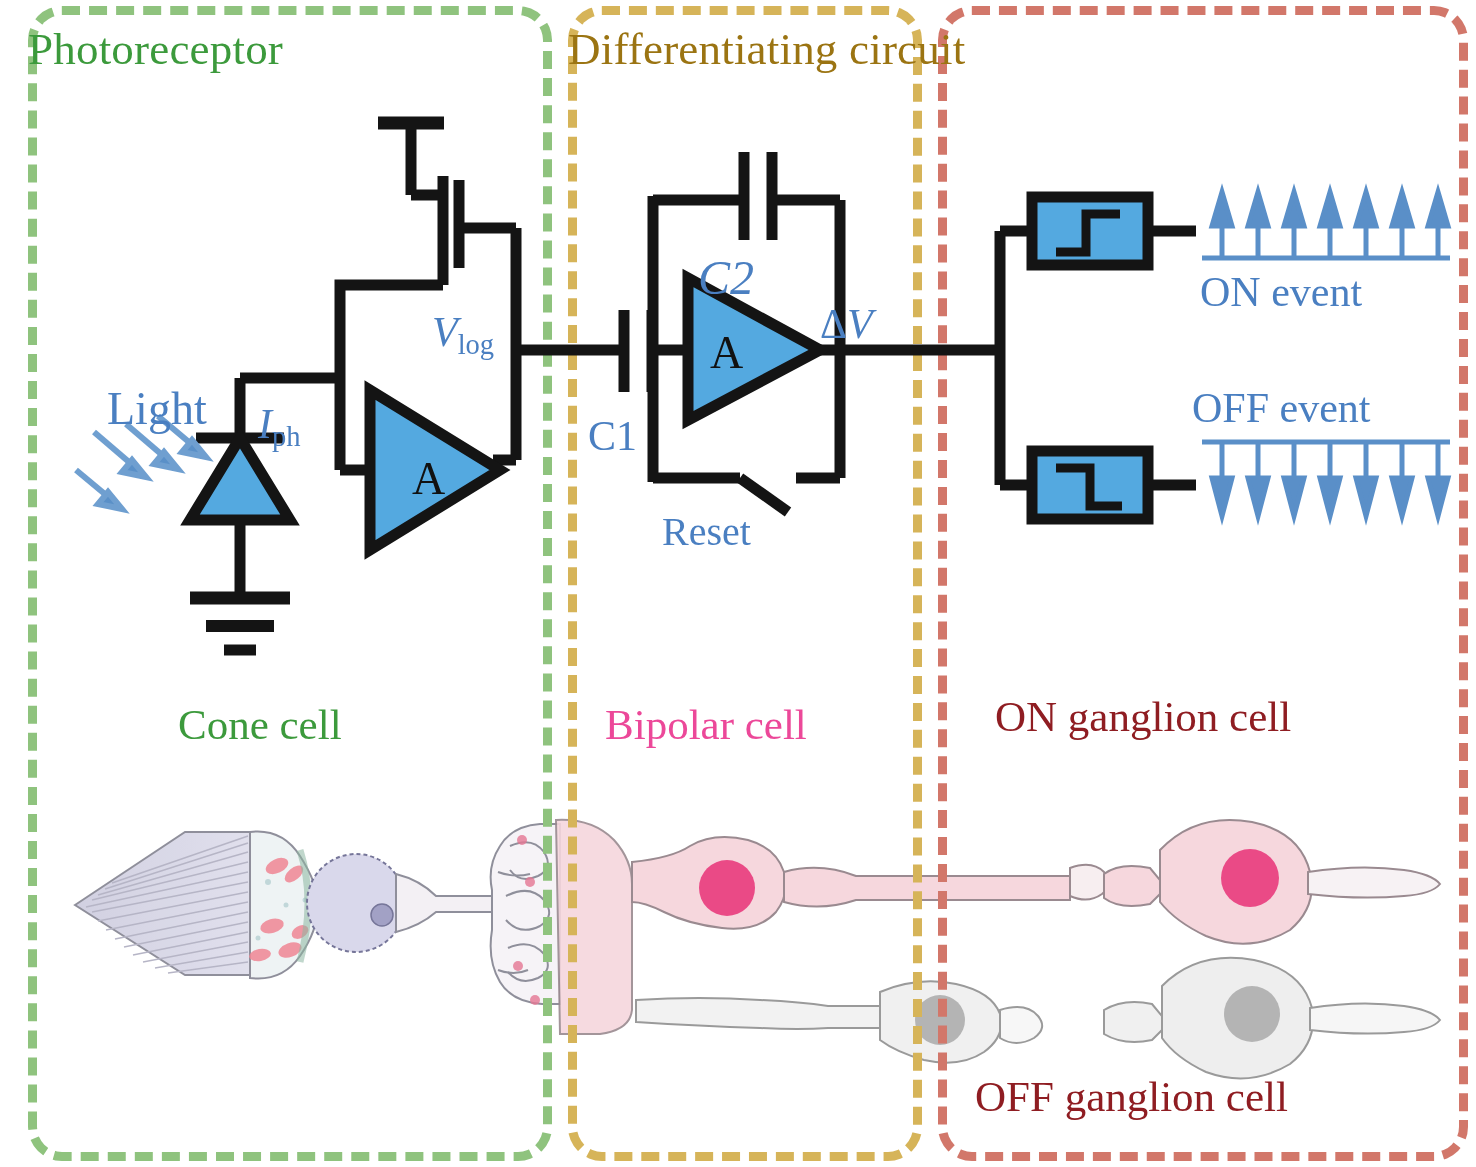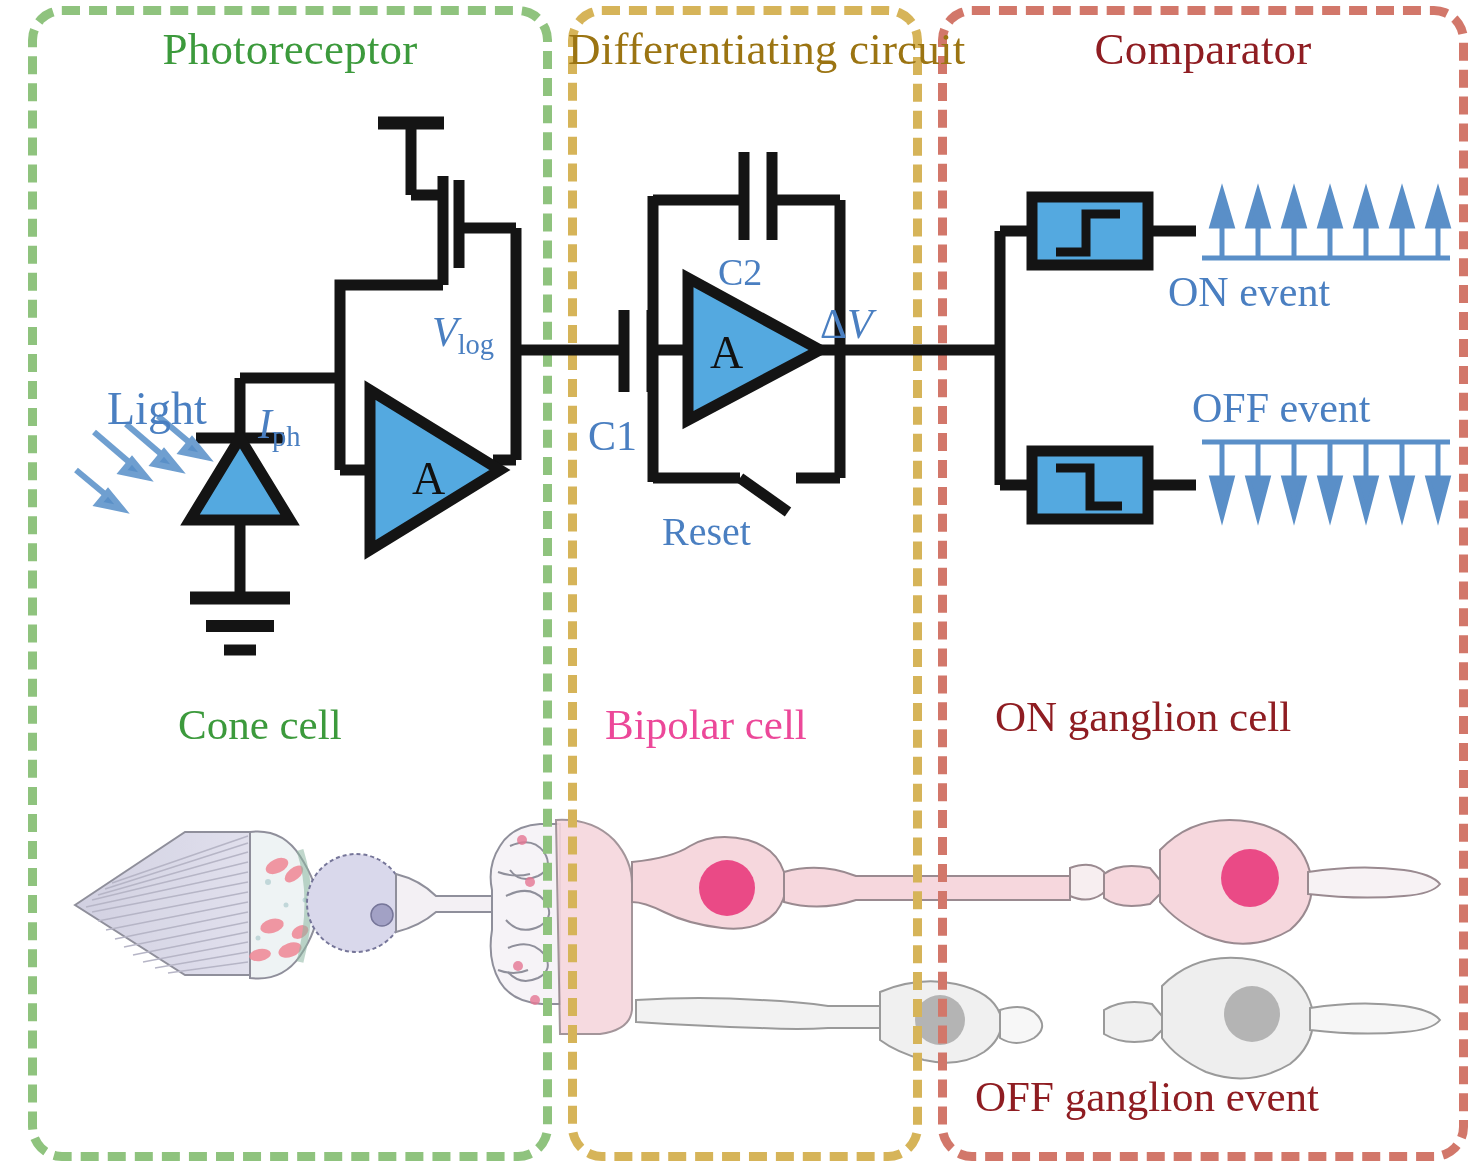--- a/index.html
+++ b/index.html
@@ -8,43 +8,43 @@
 
   .stage{position:absolute;left:0;top:0;width:1476px;height:1167px;}
 
   
   .panel{position:absolute;border-style:dashed;border-width:9px;border-radius:34px;
          box-sizing:border-box;background:transparent;}
   #panel-photoreceptor{left:28px;  top:6px;  width:524px; height:1155px; border-color:#8fc37e;}
   #panel-differentiating{left:568px;top:6px;  width:354px; height:1155px; border-color:#d6b459;}
   #panel-comparator{left:938px;    top:6px;  width:530px; height:1155px; border-color:#d2776a;}
 
-  .panel-title{position:absolute;text-align:center;white-space:nowrap;
+  .panel-title{position:absolute;white-space:nowrap;
                font-size:45px;line-height:1.04;letter-spacing:.2px;}
   #title-photoreceptor{left:28px;  top:26px; width:524px; color:#3c9a3c;}
   #title-differentiating{left:568px;top:26px;width:354px; color:#9b7412;}
   #title-comparator{left:938px;    top:26px; width:530px; color:#8f1d22;}
 
   
   .cell-caption{position:absolute;white-space:nowrap;font-size:43px;}
   #caption-cone{left:178px; top:700px; color:#3c9a3c;}
   #caption-bipolar{left:605px;top:700px; color:#ec4899;}
   #caption-on-ganglion{left:995px;top:692px;color:#8f1d22;}
   #caption-off-ganglion{left:975px;top:1072px;color:#8f1d22;}
 
   
   .blue-label{position:absolute;white-space:nowrap;color:#4a7fc1;}
   #label-light{left:72px; top:382px; font-size:46px;margin-left:35px;}
   #label-iph{left:258px; top:400px; font-size:42px;}
   #label-vlog{left:432px; top:308px; font-size:42px;}
   #label-c1{left:588px; top:412px; font-size:42px;}
-  #label-c2{left:718px; top:250px; font-size:38px;}
+  #label-c2{left:698px; top:250px; font-size:48px;font-style:italic;}
   #label-deltav{left:820px;top:300px; font-size:42px;}
   #label-reset{left:662px; top:508px; font-size:40px;}
-  #label-on-event{left:1168px;top:268px;font-size:42px;}
+  #label-on-event{left:1200px;top:268px;font-size:42px;}
   #label-off-event{left:1192px;top:384px;font-size:42px;}
   .it{font-style:italic;}
   .sub{font-size:0.68em;font-style:normal;vertical-align:-0.28em;}
 
   svg{position:absolute;left:0;top:0;overflow:visible;}
 </style>
 </head>
 <body>
 
 <div class="stage">
@@ -307,21 +307,20 @@
         <line x1="1402" y1="444" x2="1402" y2="488"></line>
           <polygon points="1402,516 1412,478 1392,478"></polygon>
         <line x1="1438" y1="444" x2="1438" y2="488"></line>
           <polygon points="1438,516 1448,478 1428,478"></polygon>
       </g>
     </g>
   </svg>
 
   <div class="panel-title" id="title-photoreceptor">Photoreceptor</div>
   <div class="panel-title" id="title-differentiating">Differentiating circuit</div>
-  <div class="panel-title" id="title-comparator">Comparator</div>
 
   <div class="blue-label" id="label-light">Light</div>
 
   <div class="blue-label" id="label-iph">
     <span class="it">I</span><span class="sub">ph</span>
   </div>
 
   <div class="blue-label" id="label-vlog">
     <span class="it">V</span><span class="sub">log</span>
   </div>
@@ -333,15 +332,15 @@
   <div class="blue-label" id="label-deltav">
     <span>Δ</span><span class="it">V</span>
   </div>
 
   <div class="blue-label" id="label-on-event">ON event</div>
   <div class="blue-label" id="label-off-event">OFF event</div>
 
   <div class="cell-caption" id="caption-cone">Cone cell</div>
   <div class="cell-caption" id="caption-bipolar">Bipolar cell</div>
   <div class="cell-caption" id="caption-on-ganglion">ON ganglion cell</div>
-  <div class="cell-caption" id="caption-off-ganglion">OFF ganglion event</div>
+  <div class="cell-caption" id="caption-off-ganglion">OFF ganglion cell</div>
 
 </div>
 
 </body></html>

